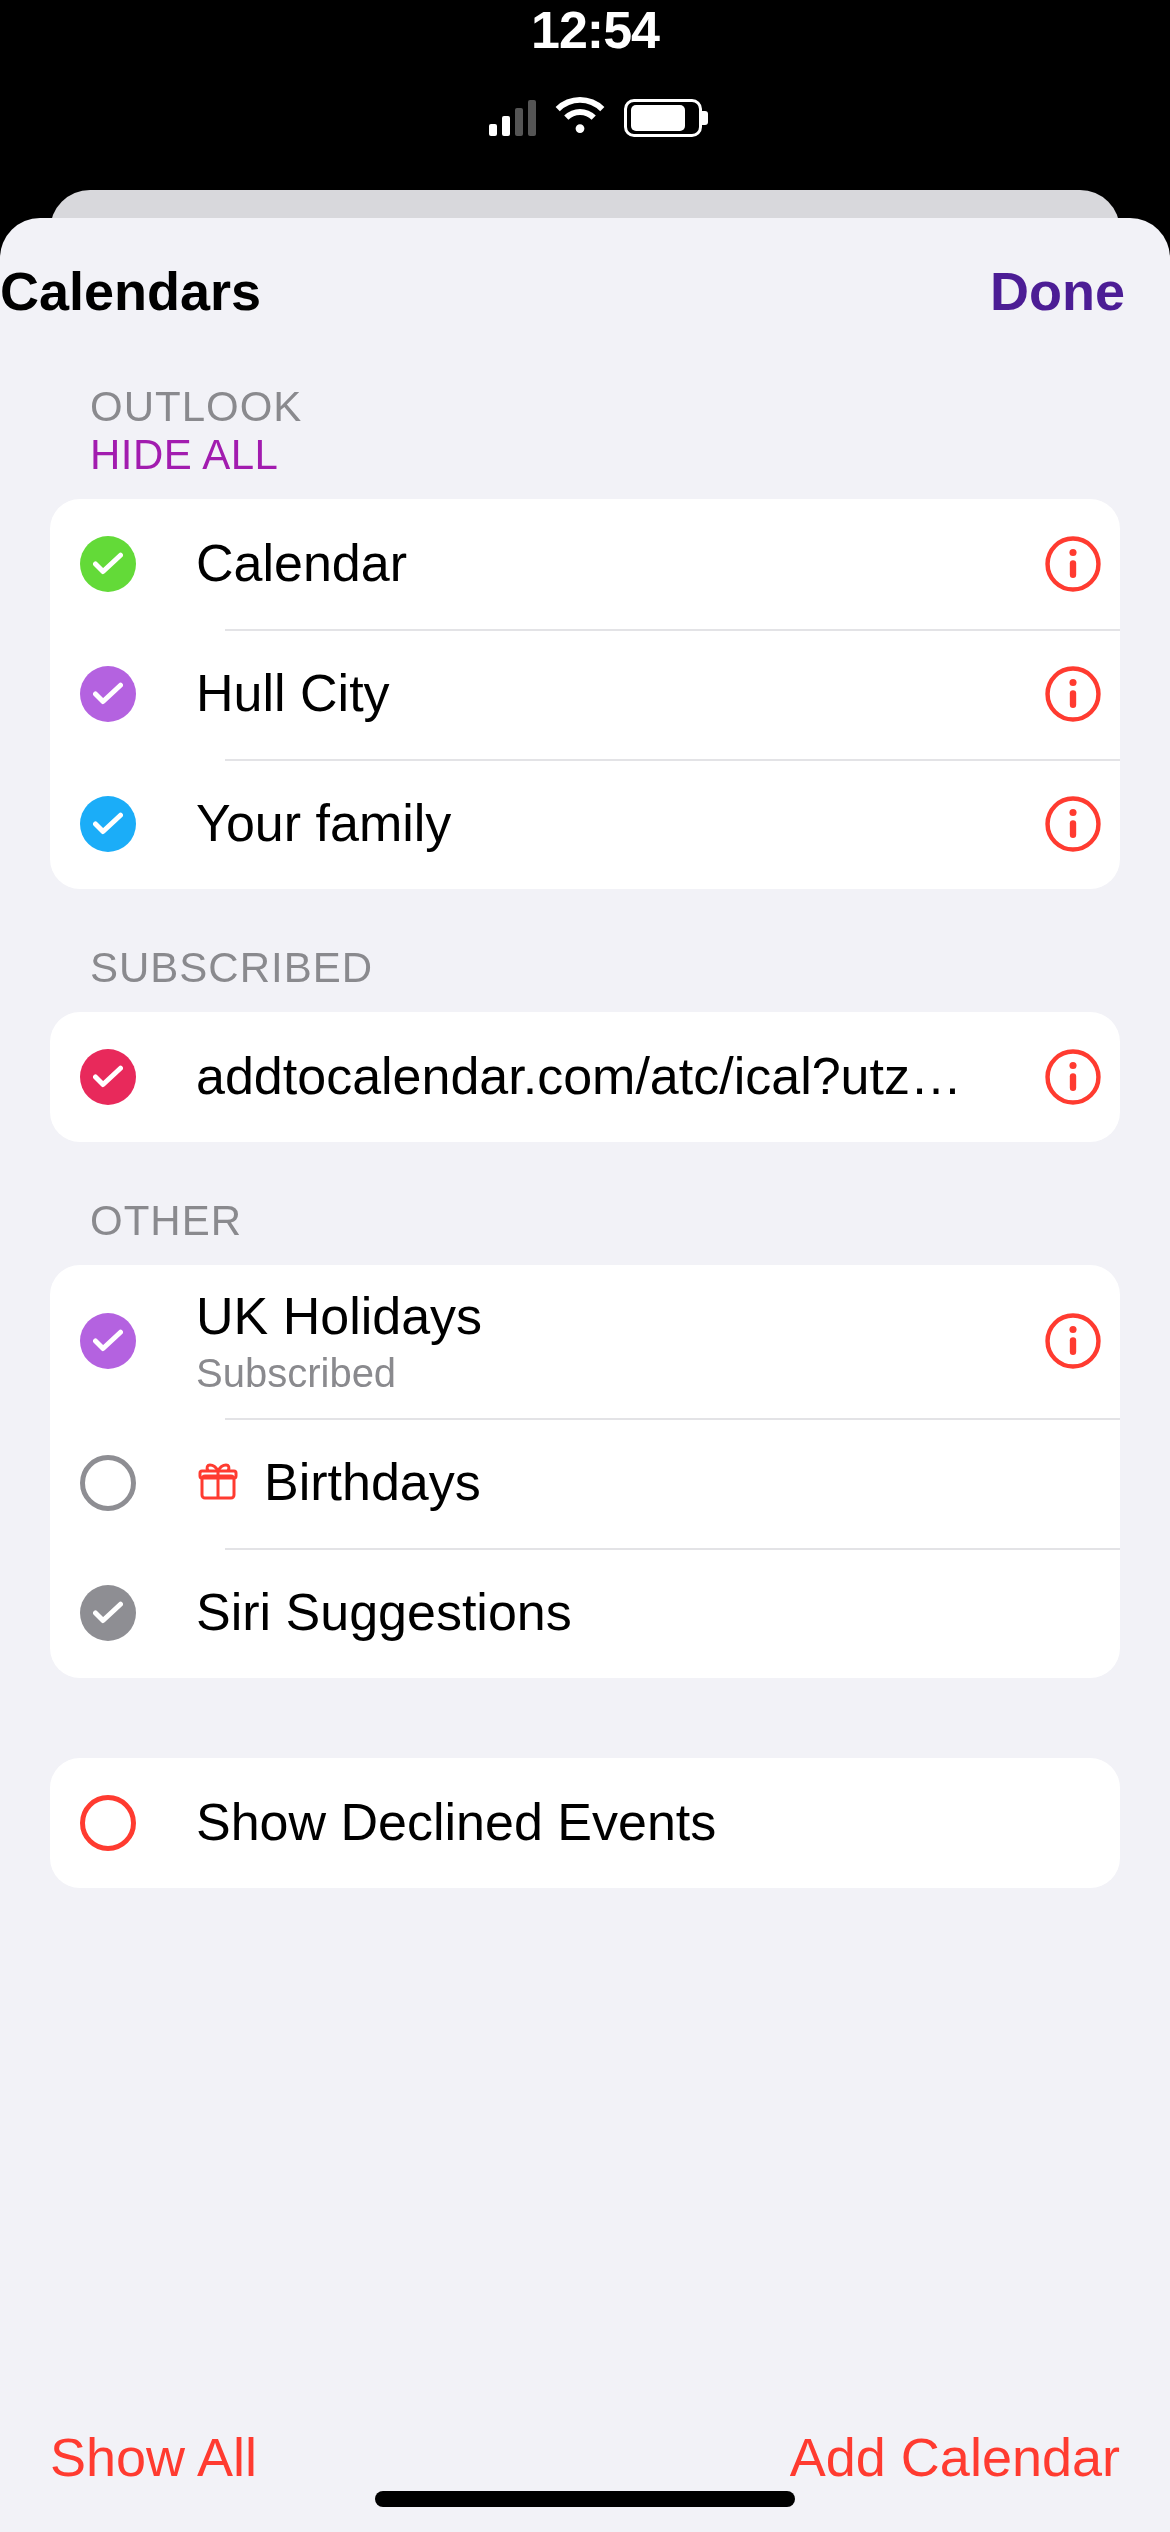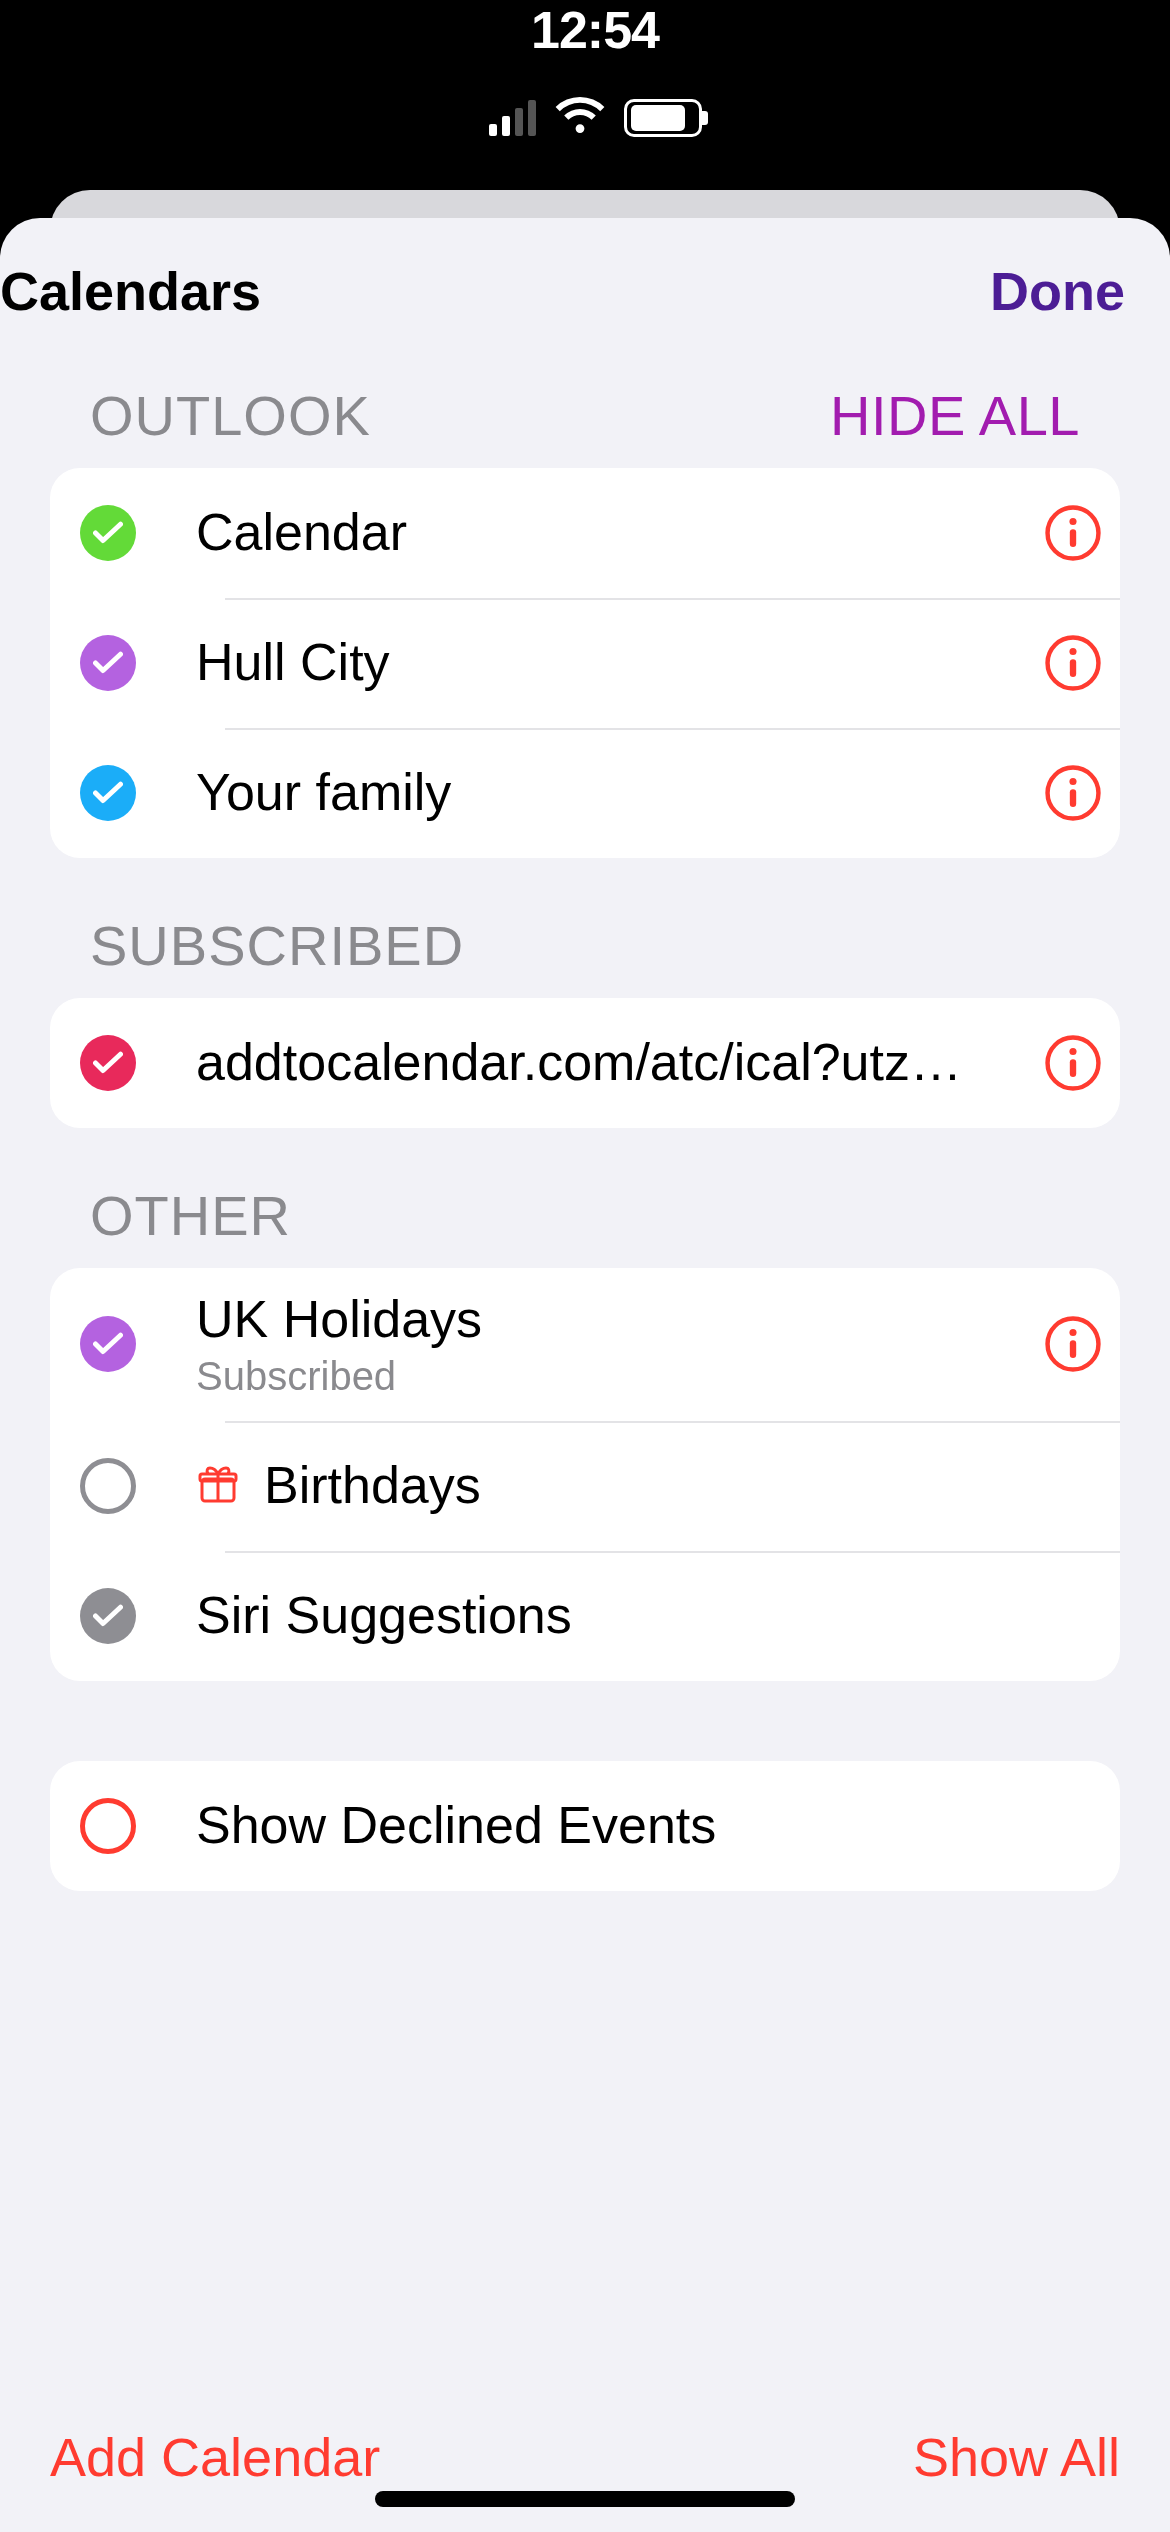--- a/index.html
+++ b/index.html
@@ -75,21 +75,21 @@
     font-size:54px; font-weight:600; color:#4c1d95;
   }
 
   .sheet-body { flex:1; overflow:hidden; padding:0 50px; }
 
   
   .section-header {
     display:flex; justify-content:space-between; align-items:flex-start;
     padding: 55px 40px 20px 40px;
     color:#8a8a8e;
-    font-size:56px; letter-spacing:1px;
+    font-size:42px; letter-spacing:1px;flex-direction:column;
   }
   .section-header .action { color:#a21caf; font-weight:400; letter-spacing:0.5px;}
   .section-header.first { padding-top:20px; }
 
   
   .group {
     background:#fff;
     border-radius:30px;
     overflow:hidden;
   }
@@ -320,18 +320,18 @@
         <div class="row-main">
             <div class="row-label">Show Declined Events</div>
           </div>
         <div class="info-btn"></div>
       </div>
     </div>
 
   </div>
 
   <div class="toolbar">
+    <span>Show All</span>
     <span>Add Calendar</span>
-    <span>Show All</span>
   </div>
 
   <div class="home-ind"></div>
 </div>
 
 </body></html>

